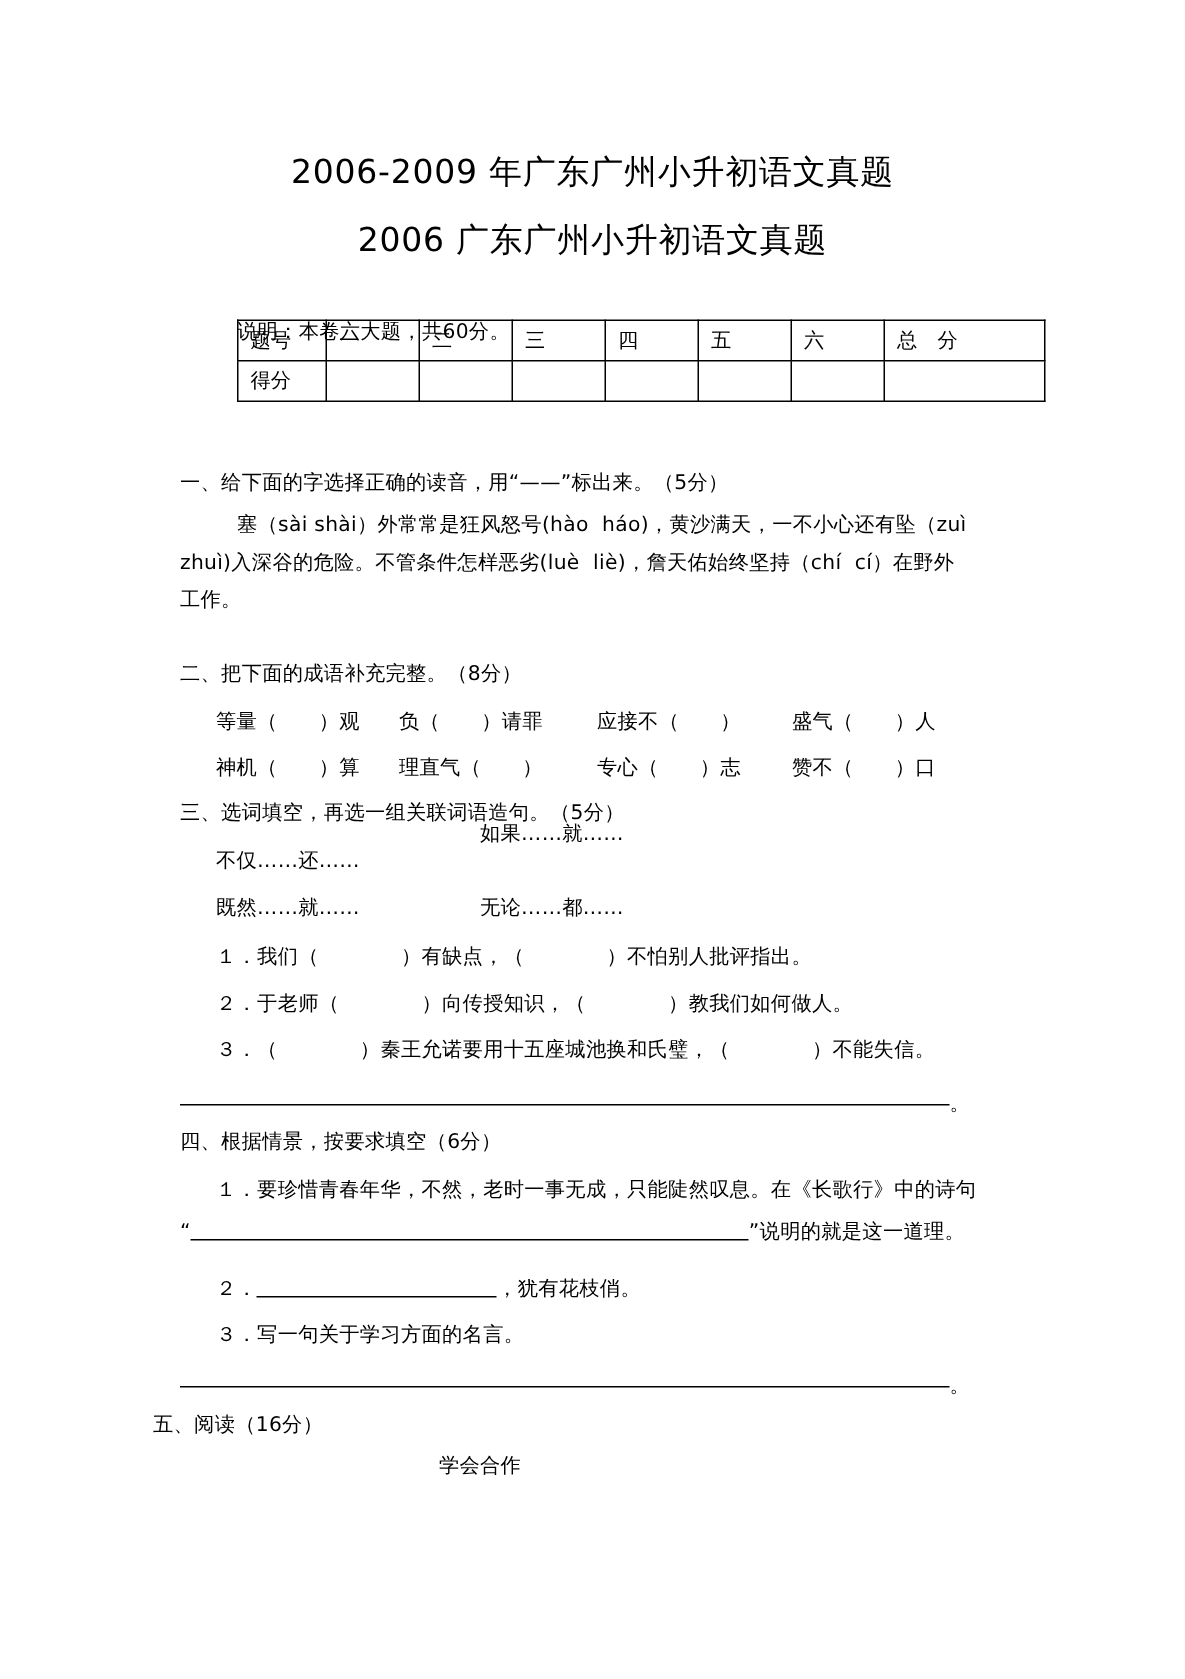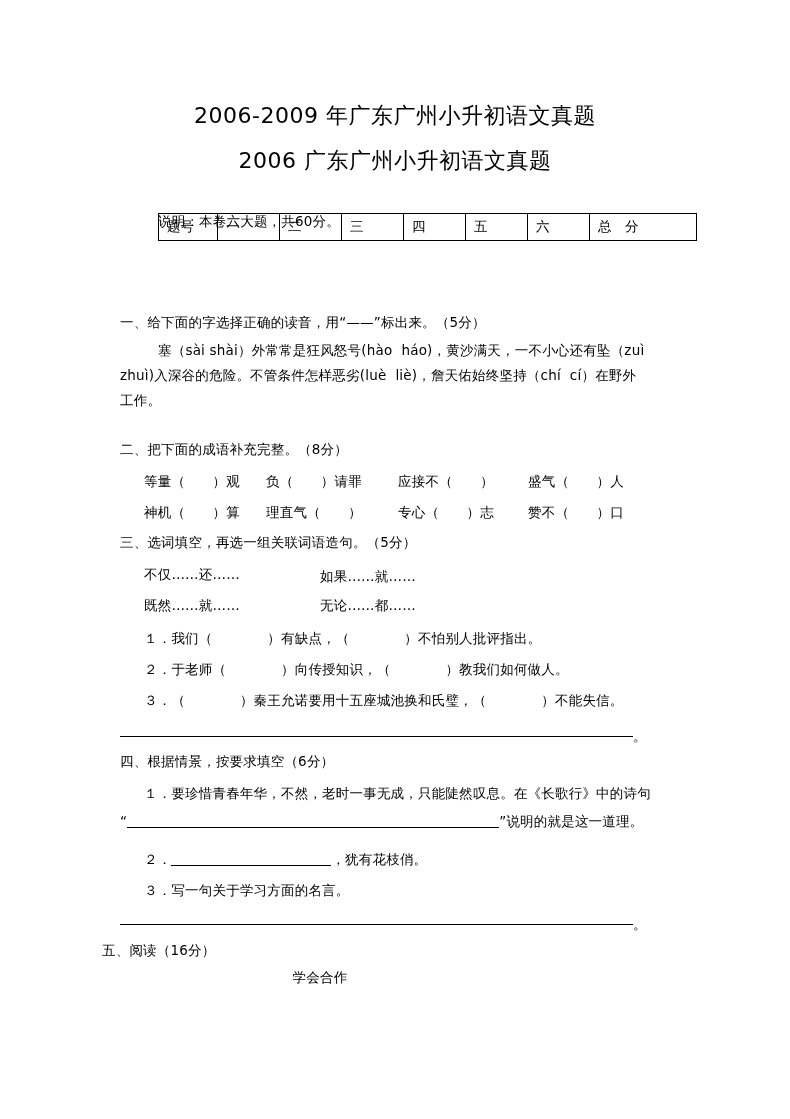--- a/index.html
+++ b/index.html
@@ -92,20 +92,30 @@
         <tr>
       <td class="c-label">题号</td>
       <td class="c-num">一</td>
       <td class="c-num">二</td>
       <td class="c-num">三</td>
       <td class="c-num">四</td>
       <td class="c-num">五</td>
       <td class="c-num">六</td>
       <td class="c-total">总　分</td>
     </tr>
+    <tr>
+      <td class="c-label">得分</td>
+      <td class="c-num"></td>
+      <td class="c-num"></td>
+      <td class="c-num"></td>
+      <td class="c-num"></td>
+      <td class="c-num"></td>
+      <td class="c-num"></td>
+      <td class="c-total"></td>
+    </tr>
   </tbody>
     </table>
 
   <div class="txt" style="left:120px; top:313px;">一、给下面的字选择正确的读音，用“——”标出来。（5分）</div>
 
   <div class="txt" style="left:158px; top:341px;">塞（sài shài）外常常是狂风怒号(hào  háo)，黄沙满天，一不小心还有坠（zuì</div>
   <div class="txt" style="left:120px; top:366px;">zhuì)入深谷的危险。不管条件怎样恶劣(luè  liè)，詹天佑始终坚持（chí  cí）在野外</div>
   <div class="txt" style="left:120px; top:391px;">工作。</div>
 
   <div class="txt" style="left:120px; top:440px;">二、把下面的成语补充完整。（8分）</div>
@@ -116,21 +126,21 @@
   <div class="txt" style="left:528px; top:472px;">盛气（　　）人</div>
 
   <div class="txt" style="left:144px; top:503px;">神机（　　）算</div>
   <div class="txt" style="left:266px; top:503px;">理直气（　　）</div>
   <div class="txt" style="left:398px; top:503px;">专心（　　）志</div>
   <div class="txt" style="left:528px; top:503px;">赞不（　　）口</div>
 
   <div class="txt" style="left:120px; top:533px;">三、选词填空，再选一组关联词语造句。（5分）</div>
 
   <div class="txt" style="left:144px; top:565px;">不仅……还……</div>
-  <div class="txt" style="left:320px; top:567px;">如果……就……</div>
+  <div class="txt" style="left:320px; top:547px;">如果……就……</div>
   <div class="txt" style="left:144px; top:596px;">既然……就……</div>
   <div class="txt" style="left:320px; top:596px;">无论……都……</div>
 
   <div class="txt" style="left:144px; top:629px;">１．我们（　　　　）有缺点，（　　　　）不怕别人批评指出。</div>
   <div class="txt" style="left:144px; top:660px;">２．于老师（　　　　）向传授知识，（　　　　）教我们如何做人。</div>
   <div class="txt" style="left:144px; top:691px;">３．（　　　　）秦王允诺要用十五座城池换和氏璧，（　　　　）不能失信。</div>
 
   <div class="rule" style="left:120px; top:736px; width:513px;"></div>
   <div class="txt" style="left:633px; top:727px;">。</div>
 

